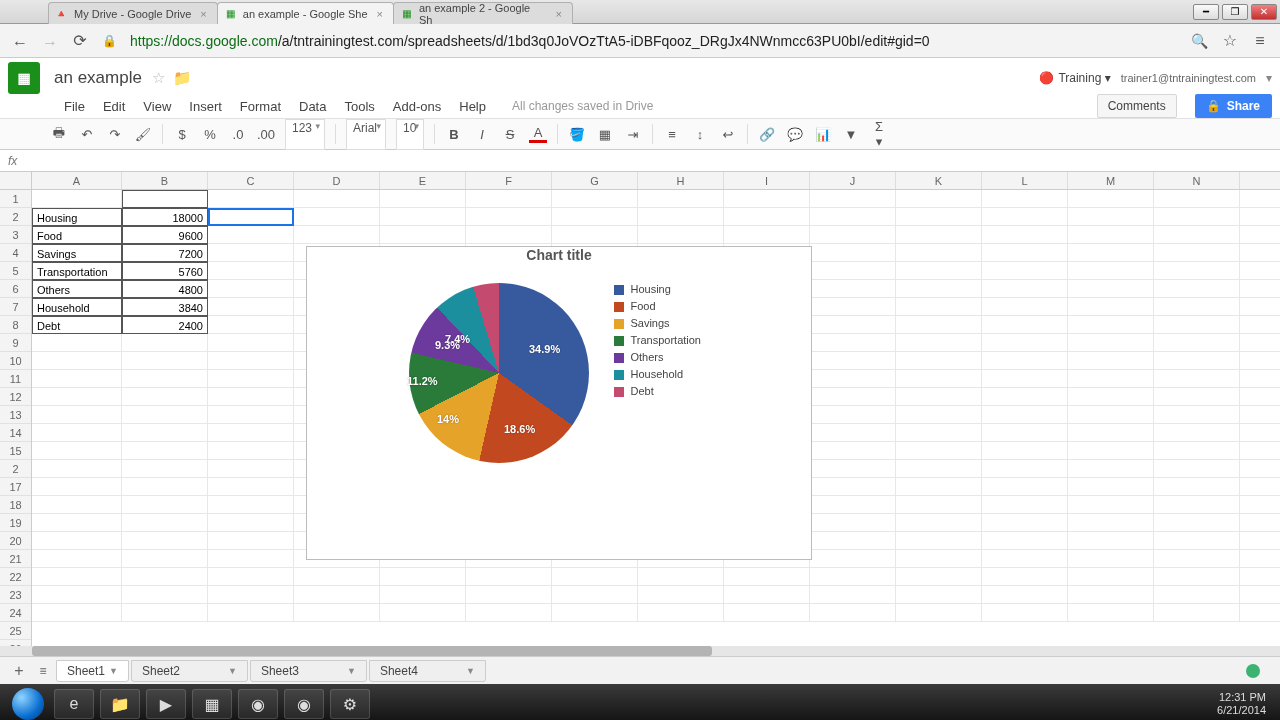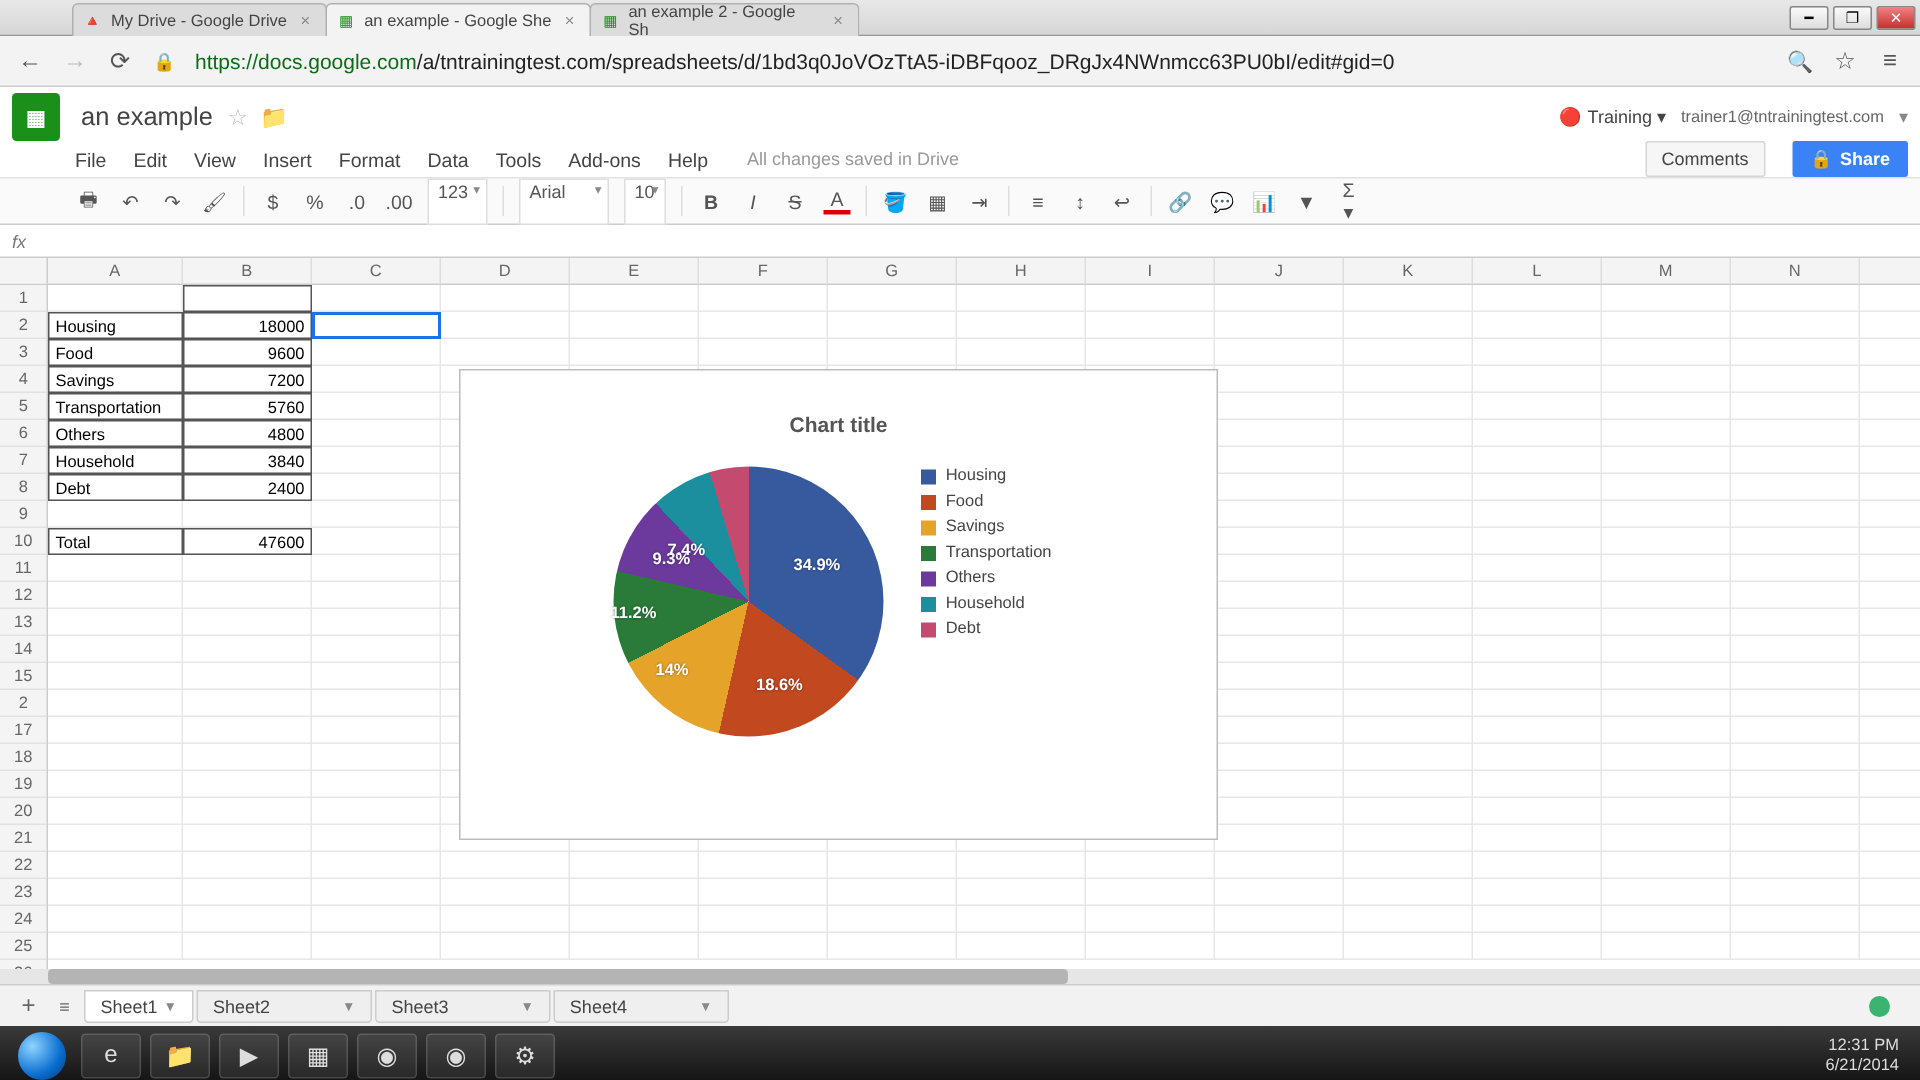--- a/index.html
+++ b/index.html
@@ -21,21 +21,21 @@
 
   
   .docs-head { height:36px; display:flex; align-items:center; padding:4px 8px 0 8px; }
   .docs-logo{ width:32px;height:32px;background:#1a8f1a;border-radius:3px;display:flex;align-items:center;justify-content:center;color:#fff;font-weight:bold;font-size:14px;margin-right:14px;}
   .doc-title{ font-size:17px; color:#444; margin-right:10px;}
   .doc-star, .doc-folder{ color:#bbb; font-size:15px; margin-right:8px;}
   .head-right{ margin-left:auto; display:flex; align-items:center; gap:10px; font-size:12px; color:#444;}
   .share-btn{ background:#3b82f6; color:#fff; padding:5px 12px; border-radius:2px; font-weight:bold; font-size:12px; display:flex; align-items:center; gap:5px;}
   .comments-btn{ border:1px solid #d6d6d6; padding:4px 10px; border-radius:2px; background:#f6f6f6; font-size:12px; color:#444;}
 
-  .menubar{ height:24px; display:flex; align-items:center; padding:0 8px 0 50px; gap:18px; font-size:13px; color:#444; }
+  .menubar{ height:24px; display:flex; align-items:center; padding:0 8px 0 64px; gap:18px; font-size:13px; color:#444; }
   .menubar .saved{ color:#999; font-size:12px; margin-left:8px;}
 
   .toolbar{ height:32px; border-top:1px solid #e1e1e1; border-bottom:1px solid #ccc; background:#fafafa; display:flex; align-items:center; padding:0 8px 0 50px; gap:10px; color:#555;}
   .tool{ width:18px; text-align:center; font-size:13px;}
   .sep{ width:1px; height:20px; background:#ddd;}
   .fontbox{ border:1px solid #ddd; padding:1px 18px 14px 6px; font-size:12px; position:relative; background:#fff;}
   .fontbox::after{content:"▾"; position:absolute; right:4px; top:1px; font-size:9px; color:#888;}
 
   .fxbar{ height:22px; border-bottom:1px solid #ccc; display:flex; align-items:center; padding:0 8px; font-size:12px; color:#777; }
   .fxbar .fx{ font-style:italic; width:28px;}
@@ -54,21 +54,21 @@
   .cA{ width:90px;} .cB{ width:86px;} .cC{ width:86px;} .cD{ width:86px;} .cE{ width:86px;}
   .cF{ width:86px;} .cG{ width:86px;} .cH{ width:86px;} .cI{ width:86px;} .cJ{ width:86px;}
   .cK{ width:86px;} .cL{ width:86px;} .cM{ width:86px;} .cN{ width:86px;}
   .num{ text-align:right; }
   .hdr{ background:#ffc000; font-weight:bold; color:#8a4a00; font-size:13px;}
   .bordered{ border:1px solid #555 !important; }
   .sel{ outline:2px solid #1a73e8; outline-offset:-2px; }
 
   
   .chart{ position:absolute; left:274px; top:56px; width:506px; height:314px; background:#fff; border:1px solid #bcbcbc; }
-  .chart-title{ text-align:center; font-weight:bold; font-size:14px; color:#555; margin-top:28px;}
+  .chart-title{ text-align:center; font-weight:bold; font-size:14px; color:#555; }
   .chart-body{ position:relative; height:240px;}
   .legend{ position:absolute; right:110px; top:18px; font-size:11px; color:#444; line-height:17px;}
   .legend div{ display:flex; align-items:center; gap:6px;}
   .swatch{ width:10px; height:10px; display:inline-block;}
   .pie-wrap{ position:absolute; left:92px; top:10px; width:200px; height:200px;}
   .pie{ width:180px; height:180px; border-radius:50%; position:absolute; left:10px; top:10px;
         background:conic-gradient(
           #375a9e 0deg 125.6deg,
           #c1481f 125.6deg 192.7deg,
           #e6a32a 192.7deg 242.9deg,
@@ -174,21 +174,21 @@
   <span class="tool">↶</span>
   <span class="tool">↷</span>
   <span class="tool">🖌</span>
   <span class="sep"></span>
   <span class="tool">$</span>
   <span class="tool">%</span>
   <span class="tool">.0</span>
   <span class="tool">.00</span>
   <span class="fontbox" style="width:40px">123</span>
   <span class="sep"></span>
-  <span class="fontbox" style="width:60px">Arial</span>
+  <span class="fontbox" style="width:40px">Arial</span>
   <span class="fontbox" style="width:28px">10</span>
   <span class="sep"></span>
   <span class="tool"><b>B</b></span>
   <span class="tool"><i>I</i></span>
   <span class="tool"><s>S</s></span>
   <span class="tool" style="border-bottom:3px solid #d00">A</span>
   <span class="sep"></span>
   <span class="tool">🪣</span>
   <span class="tool">▦</span>
   <span class="tool">⇥</span>
@@ -396,36 +396,20 @@
           <div class="cell cG"></div>
           <div class="cell cH"></div>
           <div class="cell cI"></div>
           <div class="cell cJ"></div>
           <div class="cell cK"></div>
           <div class="cell cL"></div>
           <div class="cell cM"></div>
           <div class="cell cN"></div>
         </div>
         <div class="row">
-          <div class="cell cA bordered">Total</div>
-          <div class="cell cB num bordered">47600</div>
-          <div class="cell cC"></div>
-          <div class="cell cD"></div>
-          <div class="cell cE"></div>
-          <div class="cell cF"></div>
-          <div class="cell cG"></div>
-          <div class="cell cH"></div>
-          <div class="cell cI"></div>
-          <div class="cell cJ"></div>
-          <div class="cell cK"></div>
-          <div class="cell cL"></div>
-          <div class="cell cM"></div>
-          <div class="cell cN"></div>
-        </div>
-        <div class="row">
           <div class="cell cA"></div>
           <div class="cell cB"></div>
           <div class="cell cC"></div>
           <div class="cell cD"></div>
           <div class="cell cE"></div>
           <div class="cell cF"></div>
           <div class="cell cG"></div>
           <div class="cell cH"></div>
           <div class="cell cI"></div>
           <div class="cell cJ"></div>

